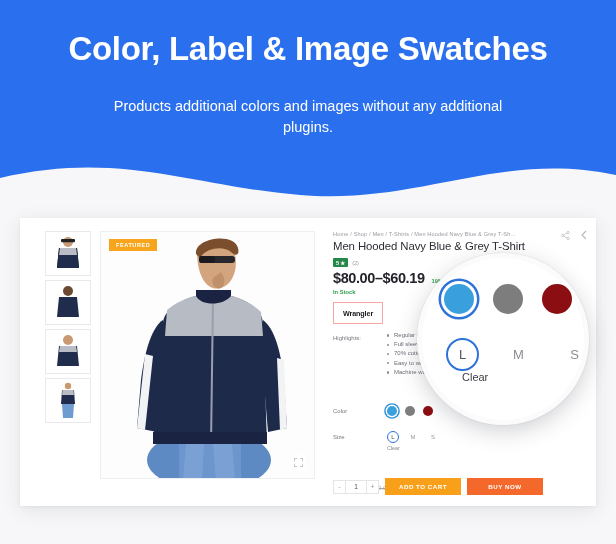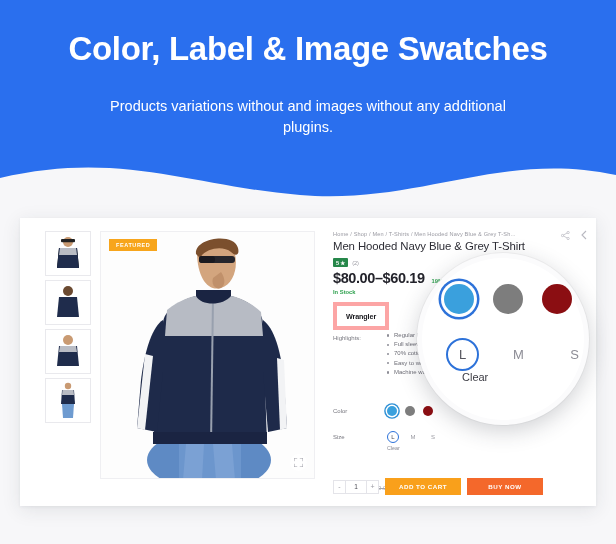--- a/index.html
+++ b/index.html
@@ -71,21 +71,21 @@
     padding:1.5px 3px;display:flex;align-items:center;gap:1px;border-radius:1px;
   }
   .rating-count{font-size:5.6px;color:#9a9aa2;}
   .price-row{position:absolute;left:8px;top:52px;display:flex;align-items:baseline;gap:7px;}
   .price-main{font-size:14.5px;color:#23232b;font-weight:bold;letter-spacing:-.4px;}
   .price-off{font-size:5.8px;color:#2fa14f;font-weight:bold;}
   .stock{position:absolute;left:8px;top:71px;font-size:5.8px;color:#2fa14f;font-weight:bold;}
 
   .brand-box{
     position:absolute;left:8px;top:84px;width:48px;height:20px;
-    border:4px solid #fca5a5;display:flex;align-items:center;justify-content:center;background:#fff;
+    border:1px solid #fca5a5;display:flex;align-items:center;justify-content:center;background:#fff;
   }
   .brand-box span{font-size:7.2px;color:#18181d;font-weight:bold;letter-spacing:-.1px;}
 
   .hl-label{position:absolute;left:8px;top:117px;font-size:6px;color:#77777f;}
   .hl-list{position:absolute;left:62px;top:113px;margin:0;padding:0;list-style:none;}
   .hl-list li{font-size:6px;color:#6f6f78;line-height:9.2px;position:relative;padding-left:7px;white-space:nowrap;}
   .hl-list li:before{content:"";position:absolute;left:0;top:3.4px;width:2.4px;height:2.4px;background:#8d8d96;border-radius:50%;}
 
   .attr-row{position:absolute;left:8px;display:flex;align-items:center;}
   .attr-label{font-size:6px;color:#77777f;width:54px;}
@@ -132,21 +132,21 @@
 </head>
 <body>
 
 <div class="page">
 
   <div class="hero">
     <svg class="hero-bg" viewBox="0 0 616 200" preserveAspectRatio="none">
       <path d="M0,0 L616,0 L616,175 C500,150 420,205 300,195 C190,186 120,150 0,178 Z" fill="#2A6FEE"></path>
     </svg>
     <div class="hero-title">Color, Label &amp; Image Swatches</div>
-    <div class="hero-sub">Products variations without and images without any additional plugins.</div>
+    <div class="hero-sub">Products additional colors and images without any additional plugins.</div>
   </div>
 
   <div class="card">
 
     <div class="thumbs">
       <div class="thumb">
         <svg width="30" height="40" viewBox="0 0 30 40">
           <circle cx="15" cy="8" r="5" fill="#c99a72"></circle>
           <path d="M6,14 L24,14 L26,34 L4,34 Z" fill="#1f2b४8"></path>
           <path d="M6,14 L24,14 L26,34 L4,34 Z" fill="#1f2c4c"></path>

